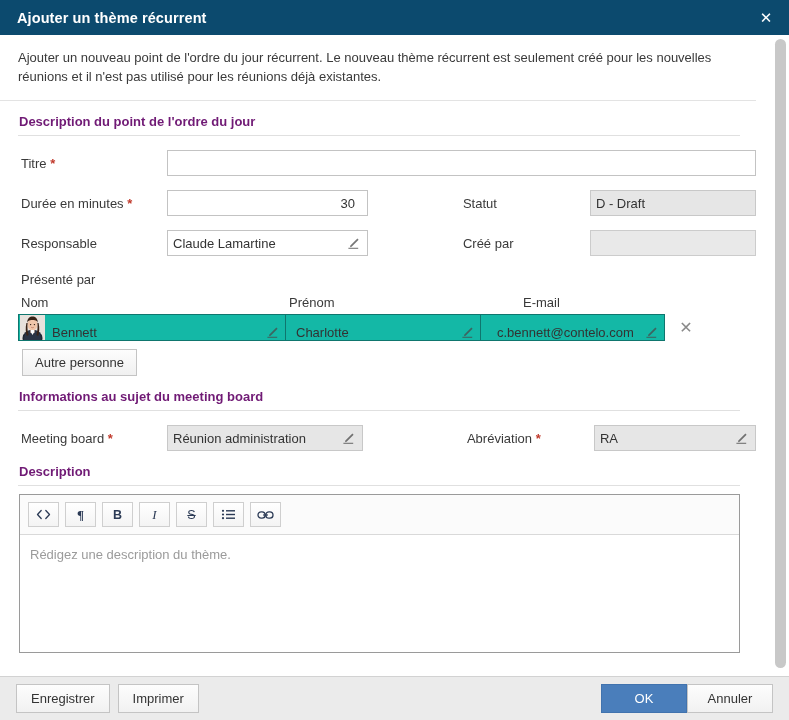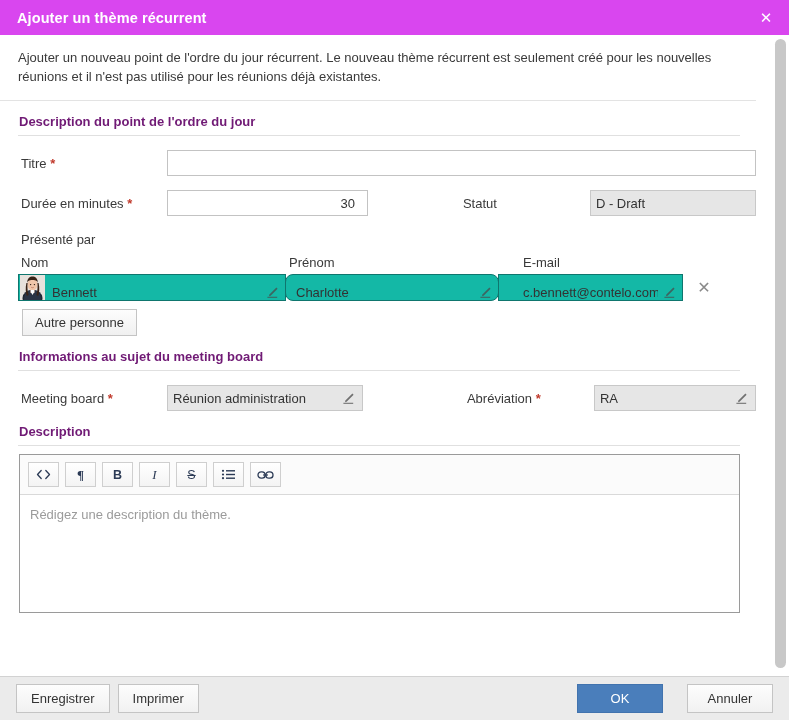--- a/index.html
+++ b/index.html
@@ -14,21 +14,21 @@
   .dialog {
     position: relative;
     width: 789px; height: 720px;
     display: flex; flex-direction: column;
     background: #ffffff;
   }
 
   
   .titlebar {
     height: 35px;
-    background: #d946ef;
+    background: #0c4a6e;
     color: #ffffff;
     display: flex; align-items: center;
     padding: 0 10px 0 17px;
     flex: 0 0 35px;
   }
   .titlebar-text {
     font-size: 14.5px;
     font-weight: bold;
     letter-spacing: .1px;
   }
@@ -171,22 +171,22 @@
     position: relative;
     height: 27px;
     border: 1px solid #0f766e;
     background: #14b8a6;
     display: flex; align-items: flex-end;
     font-size: 13px; color: #333333;
     padding: 0 5px 0 0;
   }
   .cell + .cell { margin-left: -1px; }
   .cell-nom    { width: 268px; padding-left: 0; }
-  .cell-prenom { width: 214px; padding-left: 10px; border-radius: 8px; }
-  .cell-mail   { width: 185px; padding-left: 24px; }
+  .cell-prenom { width: 196px; padding-left: 10px; }
+  .cell-mail   { width: 185px; padding-left: 16px; }
   .cell .val { flex: 1 1 auto; overflow: hidden; white-space: nowrap; }
 
   .avatar {
     flex: 0 0 auto;
     width: 25px; height: 25px;
     margin: 0 7px 0 1px;
     overflow: hidden;
     background: #ded9d4;
     position: relative;
   }
@@ -248,21 +248,21 @@
   .footer {
     flex: 0 0 44px;
     height: 44px;
     background: #ebebeb;
     border-top: 1px solid #d2d2d2;
     display: flex; align-items: center;
     padding: 0 16px 0 16px;
     text-align: center;
   }
   .footer-left { display: flex; gap: 8px; }
-  .footer-right { margin-left: auto; display: flex; gap: 24px; }
+  .footer-right { margin-left: auto; display: flex; gap: 0; }
   .btn-footer {
     height: 29px;
     min-width: 80px;
     padding: 0 14px;
     font-size: 13px;
     background: linear-gradient(#fdfdfd, #f1f1f1);
     border: 1px solid #c4c4c4;
     color: #333333;
     display: inline-flex; align-items: center; justify-content: center;
     cursor: pointer;
@@ -315,20 +315,37 @@
             <span class="val right">30</span>
           </div>
           <div class="spacer-36"></div>
           <div class="col2-label">Statut</div>
           <div class="field grey w-right">
             <span class="val">D - Draft</span>
           </div>
         </div>
 
         
+        <div class="row">
+          <div class="label">Responsable</div>
+          <div class="field w-left">
+            <span class="val">Claude Lamartine</span>
+            <span class="pencil">
+              <svg width="15" height="15" viewBox="0 0 15 15">
+                <path d="M11.4 2.6 L12.6 3.8 L5.6 10.8 L4 11.2 L4.4 9.6 Z" fill="#4a4a4a"></path>
+                <path d="M2.4 12.3 L12.2 12.3" stroke="#4a4a4a" stroke-width="1.1" fill="none"></path>
+              </svg>
+            </span>
+          </div>
+          <div class="spacer-36"></div>
+          <div class="col2-label">Créé par</div>
+          <div class="field readonly w-right">
+            <span class="val"></span>
+          </div>
+        </div>
 
         
         <div class="subtle-label">Présenté par</div>
 
         <div class="col-heads">
           <div class="ch1">Nom</div>
           <div class="ch2">Prénom</div>
           <div class="ch3">E-mail</div>
         </div>
 

